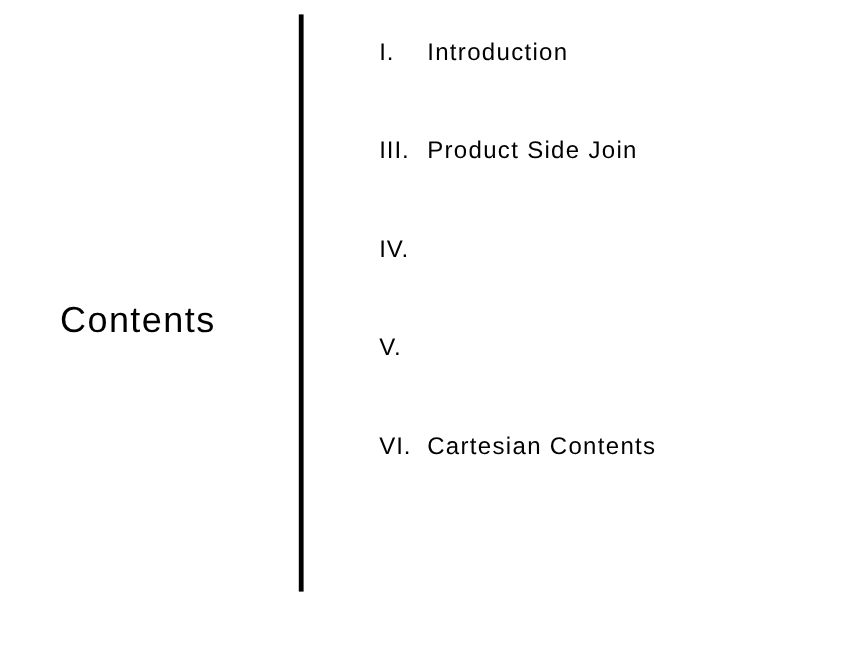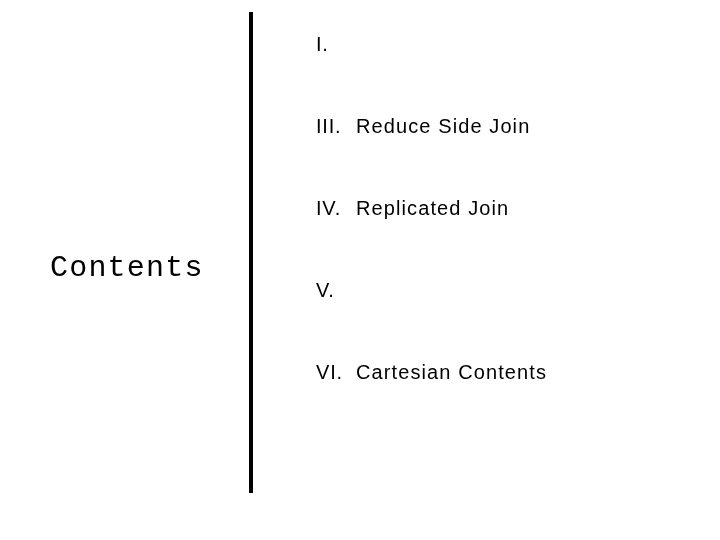--- a/index.html
+++ b/index.html
@@ -25,21 +25,20 @@
   .slide-title {
     position: absolute;
     left: 50px;
     top: 250px;
     font-size: 30px;
     line-height: 36px;
     letter-spacing: 1.2px;
     color: #000000;
     font-weight: 400;
     white-space: nowrap;
-    font-family: Liberation Mono, monospace;
   }
 
   
   .divider {
     position: absolute;
     left: 249px;
     top: 12px;
     width: 4px;
     height: 481px;
     background: #000000;
@@ -83,31 +82,31 @@
 <div class="slide">
 
   <div class="slide-title">Contents</div>
 
   <div class="divider"></div>
 
   <div class="toc">
 
     <div class="toc-item">
       <span class="toc-num">I.</span>
+      <span class="toc-label">Introduction</span>
     </div>
 
 
     <div class="toc-item">
       <span class="toc-num">III.</span>
-      <span class="toc-label">Reduce Side Join</span>
+      <span class="toc-label">Product Side Join</span>
     </div>
 
     <div class="toc-item">
       <span class="toc-num">IV.</span>
-      <span class="toc-label">Replicated Join</span>
     </div>
 
     <div class="toc-item">
       <span class="toc-num">V.</span>
     </div>
 
     <div class="toc-item">
       <span class="toc-num">VI.</span>
       <span class="toc-label">Cartesian Contents</span>
     </div>

